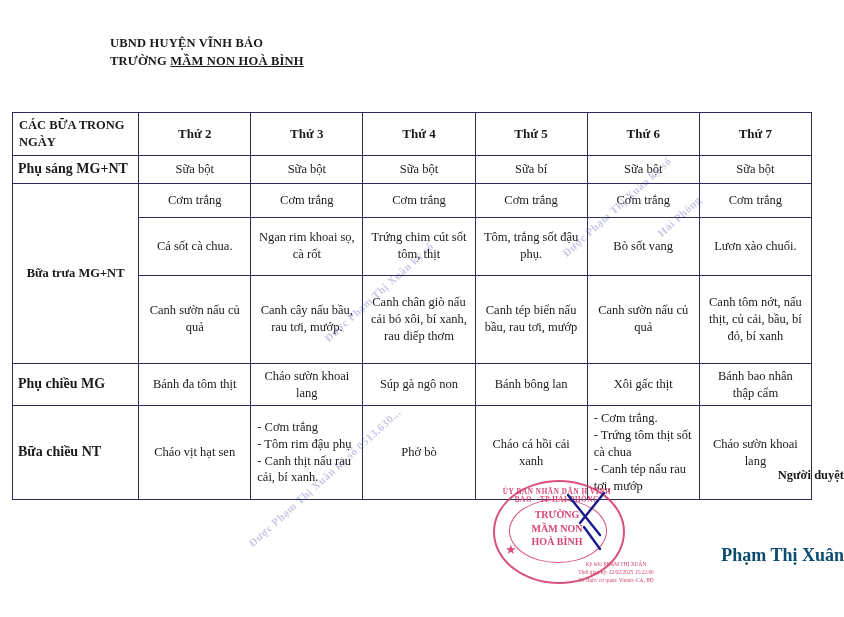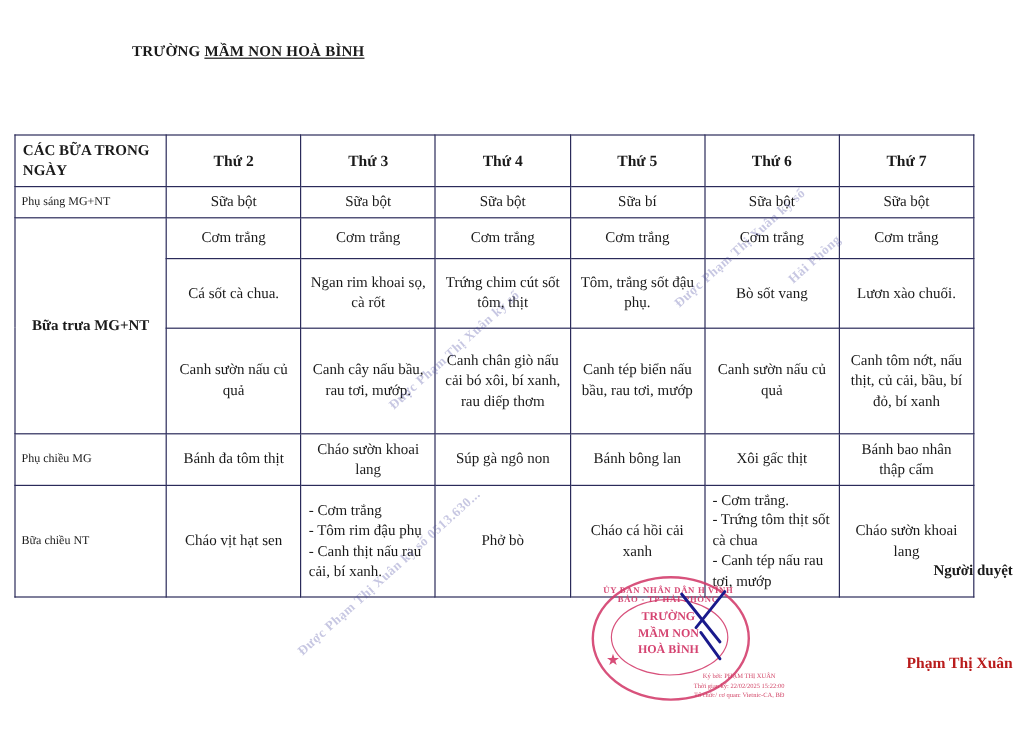--- a/index.html
+++ b/index.html
@@ -73,23 +73,23 @@
     font-size: 12.5px;
     line-height: 1.3;
     padding-left: 5px;
   }
   .hdr-day {
     font-weight: bold;
     text-align: center;
     font-size: 13px;
   }
   .rowlabel {
-    font-weight: normal;
-    text-align: center;
-    font-size: 10px;
+    font-weight: bold;
+    text-align: center;
+    font-size: 14px;
     line-height: 1.4;
   }
   .rowlabel.left {
     text-align: left;
     padding-left: 5px;
   }
   .cell {
     text-align: center;
     font-size: 12.5px;
   }
@@ -120,25 +120,25 @@
     right: 0;
     top: 468px;
     text-align: right;
   }
   .sig-title {
     font-size: 12.5px;
     font-weight: bold;
     margin-left: 30px;
   }
   .sig-name {
-    font-size: 13px;
+    font-size: 18px;
     font-weight: bold;
     margin-top: 62px;
     margin-left: 55px;
-    color: #b91c1c;
+    color: #0c4a6e;
   }
   .stamp {
     position: absolute;
     left: 493px;
     top: 480px;
     width: 128px;
     height: 102px;
     pointer-events: none;
   }
   .stamp .ellipse {
@@ -223,20 +223,21 @@
   .wm2 { left: 246px; top: 540px; transform: rotate(-42deg); }
   .wm3 { left: 560px; top: 250px; transform: rotate(-42deg); }
   .wm4 { left: 655px; top: 230px; transform: rotate(-42deg); }
 </style>
 </head>
 <body>
 
 <div class="page">
 
   <div class="org-block">
+    <div class="org-line1">UBND HUYỆN VĨNH BẢO</div>
     <div class="org-line2"><span>TRƯỜNG </span><span class="underline">MẦM NON HOÀ BÌNH</span></div>
   </div>
 
 
   <table class="menu">
     <colgroup>
       <col class="c0">
         <col class="cd">
         <col class="cd">
         <col class="cd">

